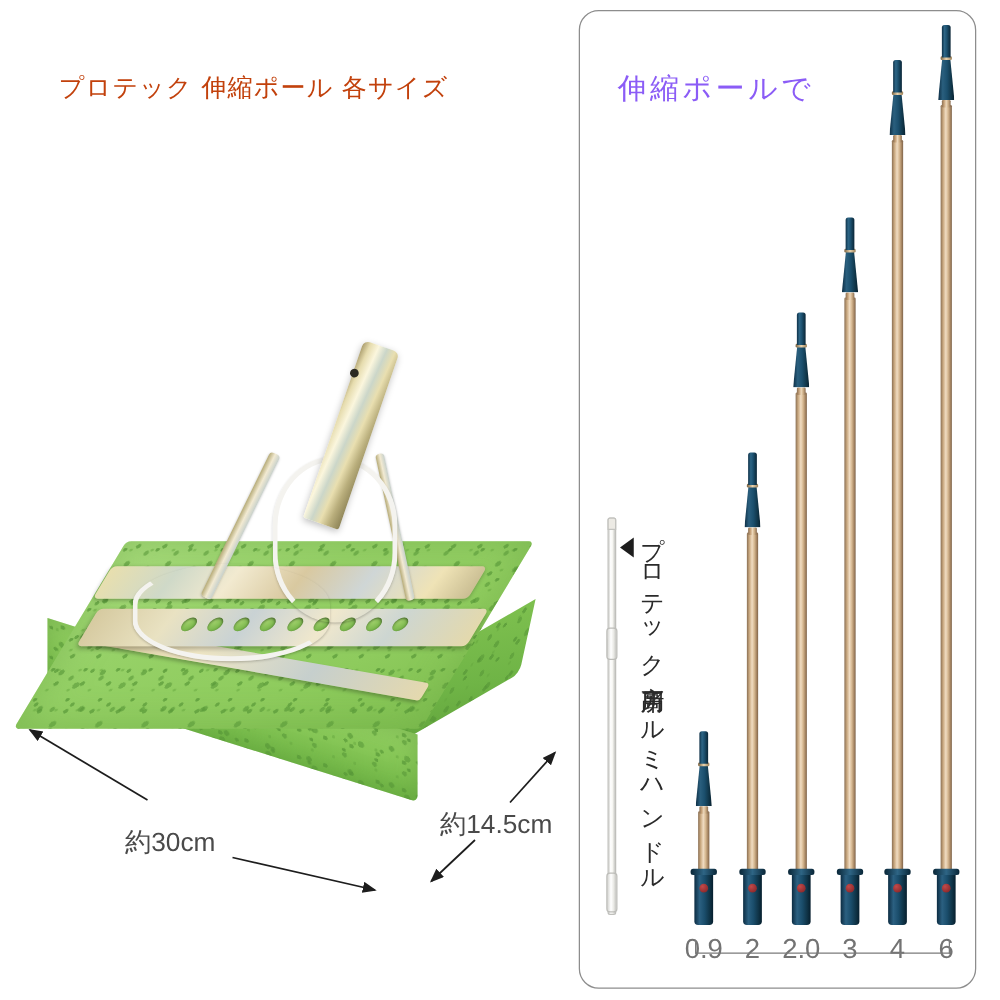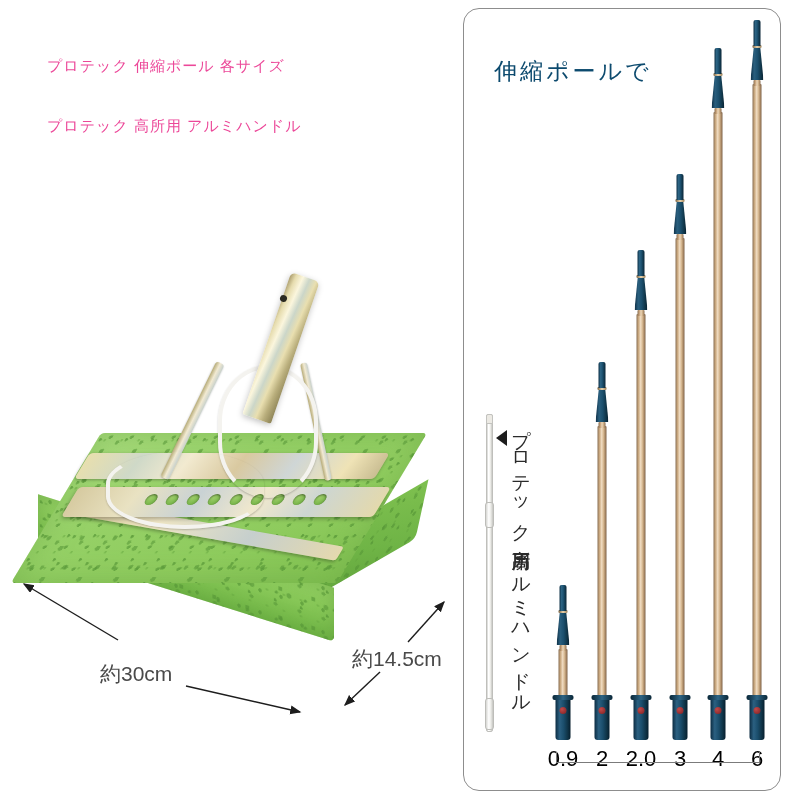--- a/index.html
+++ b/index.html
@@ -1,22 +1,22 @@
 <!DOCTYPE html>
 <html><head>
 <meta charset="utf-8">
 <style>
   html,body{margin:0;padding:0;background:#ffffff;}
   body{width:800px;height:800px;overflow:hidden;
        font-family:"Liberation Sans","DejaVu Sans",sans-serif;color:#3a3a3a;}
   #stage{position:relative;width:800px;height:800px;background:#fff;}
 
   
-  .copy{position:absolute;left:47px;font-size:15px;letter-spacing:1px;
-        color:#ec4899;font-weight:400;white-space:nowrap;}
+  .copy{position:absolute;left:47px;font-size:20px;letter-spacing:1px;
+        color:#c2410c;font-weight:400;white-space:nowrap;}
   .copy.l1{top:57px;}
   .copy.l2{top:117px;}
   .copy.l3{top:177px;font-size:17px;left:47px;color:#555;}
 
   
   .photo{position:absolute;left:18px;top:255px;width:430px;height:420px;}
 
   
   .sponge-top{position:absolute;left:38px;top:178px;width:326px;height:150px;
       background:linear-gradient(150deg,#a9dc7e 0%,#96d167 35%,#8ecb5d 70%,#7fbf50 100%);
@@ -79,21 +79,21 @@
 
   
   .dim-label{position:absolute;font-size:21px;color:#4a4a4a;white-space:nowrap;}
   .dim30{left:100px;top:660px;}
   .dim145{left:352px;top:645px;}
 
   
   .panel{position:absolute;left:463px;top:8px;width:318px;height:783px;
       border:1.6px solid #8d8d8d;border-radius:16px;background:#fff;box-sizing:border-box;}
   .hand{position:absolute;left:494px;top:52px;font-size:23px;line-height:40px;
-      color:#0c4a6e;font-family:Liberation Serif, serif;letter-spacing:3px;white-space:nowrap;}
+      color:#8b5cf6;font-family:Liberation Mono, monospace;letter-spacing:3px;white-space:nowrap;}
   .hand div{white-space:nowrap;}
 
   
   .vlabel{position:absolute;left:508px;top:416px;width:26px;
       writing-mode:vertical-rl;text-orientation:upright;
       font-size:19px;letter-spacing:2px;color:#2a2a2a;white-space:nowrap;}
   .varrow{position:absolute;left:496px;top:430px;width:0;height:0;
       border-top:8px solid transparent;border-bottom:8px solid transparent;
       border-right:11px solid #1d1d1d;}
 
@@ -129,35 +129,34 @@
   .pole .ring{position:absolute;left:50%;transform:translateX(-50%);height:3px;
       background:linear-gradient(90deg,#7a6240,#e8d3ae,#9d8159);border-radius:1px;}
   .pole .grip{position:absolute;left:50%;transform:translateX(-50%);
       background:linear-gradient(90deg,#0c2c42 0%,#2b6081 28%,#1a4d6b 55%,#0f3346 82%,#061e2d 100%);
       border-radius:1px 1px 3px 3px;}
   .pole .flange{position:absolute;left:50%;transform:translateX(-50%);height:5px;
       background:linear-gradient(90deg,#0a2738,#2e6585,#0a2738);border-radius:2px;}
   .pole .dot{position:absolute;left:50%;transform:translateX(-50%);width:7px;height:7px;
       border-radius:50%;background:radial-gradient(circle at 35% 32%,#c14a4a,#7e1f22);}
   .pole .sizelabel{position:absolute;left:50%;transform:translateX(-50%);
-      top:100%;margin-top:6px;font-size:22px;color:#000000;white-space:nowrap;}
+      top:100%;margin-top:6px;font-size:22px;color:#737373;white-space:nowrap;}
 
   
   .brk{position:absolute;left:556px;top:752px;width:204px;height:11px;
       border:1.5px solid #7b7b7b;border-top:none;box-sizing:border-box;}
   .brk-label{position:absolute;left:556px;top:762px;width:204px;text-align:center;
       font-size:19px;color:#4a4a4a;white-space:nowrap;}
 </style>
 </head>
 <body>
 
 <div id="stage">
 
   <div class="copy l1">プロテック 伸縮ポール 各サイズ</div>
-  <div class="copy l2">プロテック 高所用 アルミハンドル</div>
 
   <div class="photo">
     <div class="sponge-right">
         <div class="pores"></div>
       </div>
     <div class="sponge-front">
         <div class="pores"></div>
       </div>
     <div class="sponge-top">
         <div class="pores"></div>

